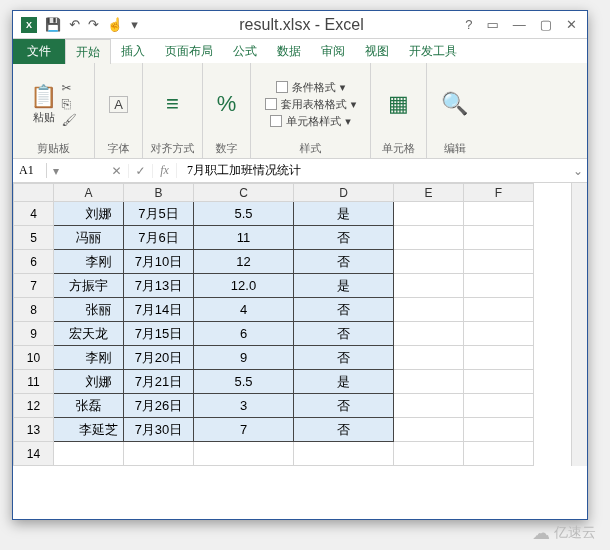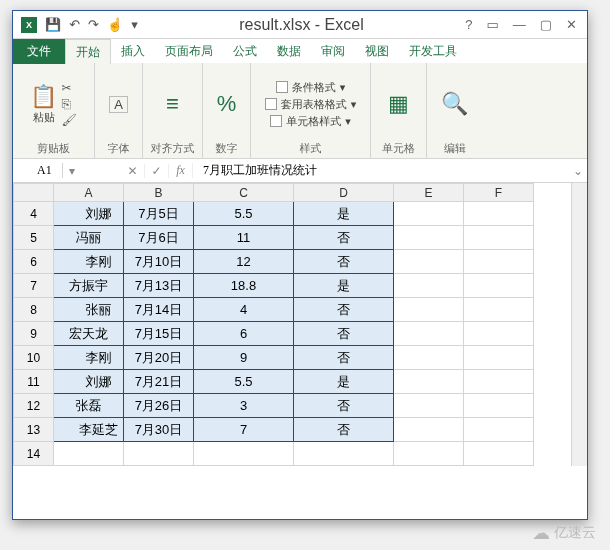--- a/index.html
+++ b/index.html
@@ -21,21 +21,21 @@
   .group .grow { flex: 1; display: flex; flex-direction: column; align-items: center; justify-content: center; gap: 2px; }
   .group .glabel { font-size: 11px; color: #666; text-align: center; width: 100%; }
   .big-icon { font-size: 22px; color: #217346; }
   .paste-stack { display: flex; align-items: center; gap: 4px; }
   .paste-side { display: flex; flex-direction: column; gap: 2px; font-size: 12px; color: #555; }
   .small-a { border: 1px solid #bbb; padding: 0 4px; font-size: 13px; }
   .styles { display: flex; flex-direction: column; gap: 2px; font-size: 11px; color: #444; align-items: flex-start; }
   .styles div { display: flex; align-items: center; gap: 4px; }
   .styles .sicon { width: 12px; height: 12px; background: #fff; border: 1px solid #999; }
   .formula-bar { height: 24px; display: flex; align-items: center; border-bottom: 1px solid #d4d4d4; font-size: 12px; background: #fff; }
-  .namebox { width: 50px; border-right: 1px solid #d4d4d4; padding-left: 24px; font-family: "SimSun"; }
+  .namebox { width: 34px; border-right: 1px solid #d4d4d4; padding-left: 6px; font-family: "SimSun"; }
   .fb-btn { width: 24px; text-align: center; color: #888; border-right: 1px solid #eee; }
   .fb-fx { font-style: italic; font-family: Liberation Serif, serif; }
   .fb-input { flex: 1; padding-left: 10px; font-family: "SimSun"; }
   .sheet { position: relative; overflow: hidden; }
   table.grid { border-collapse: collapse; font-size: 13px; font-family: "SimSun"; }
   table.grid th, table.grid td { border: 1px solid #d4d4d4; text-align: center; background: #fff; }
   table.grid th { background: #f0f0f0; font-weight: normal; color: #333; height: 18px; font-size: 12px; }
   table.grid td.rowhdr { background: #f0f0f0; font-size: 12px; width: 40px; height: 24px; }
   .colA { width: 70px; } .colB { width: 70px; } .colC { width: 100px; } .colD { width: 100px; } .colE { width: 70px; } .colF { width: 70px; }
   .h-yellow { background: #ffff00 !important; }
@@ -199,21 +199,21 @@
             <td class="colB data-cell">7月10日</td>
             <td class="colC data-cell">12</td>
             <td class="colD data-cell">否</td>
             <td class="colE"></td>
             <td class="colF"></td>
           </tr>
           <tr>
             <td class="rowhdr">7</td>
             <td class="colA data-cell h-yellow">方振宇</td>
             <td class="colB data-cell">7月13日</td>
-            <td class="colC data-cell">18.8</td>
+            <td class="colC data-cell">12.0</td>
             <td class="colD data-cell">是</td>
             <td class="colE"></td>
             <td class="colF"></td>
           </tr>
           <tr>
             <td class="rowhdr">8</td>
             <td class="colA data-cell h-cyan">张丽</td>
             <td class="colB data-cell">7月14日</td>
             <td class="colC data-cell">4</td>
             <td class="colD data-cell">否</td>

